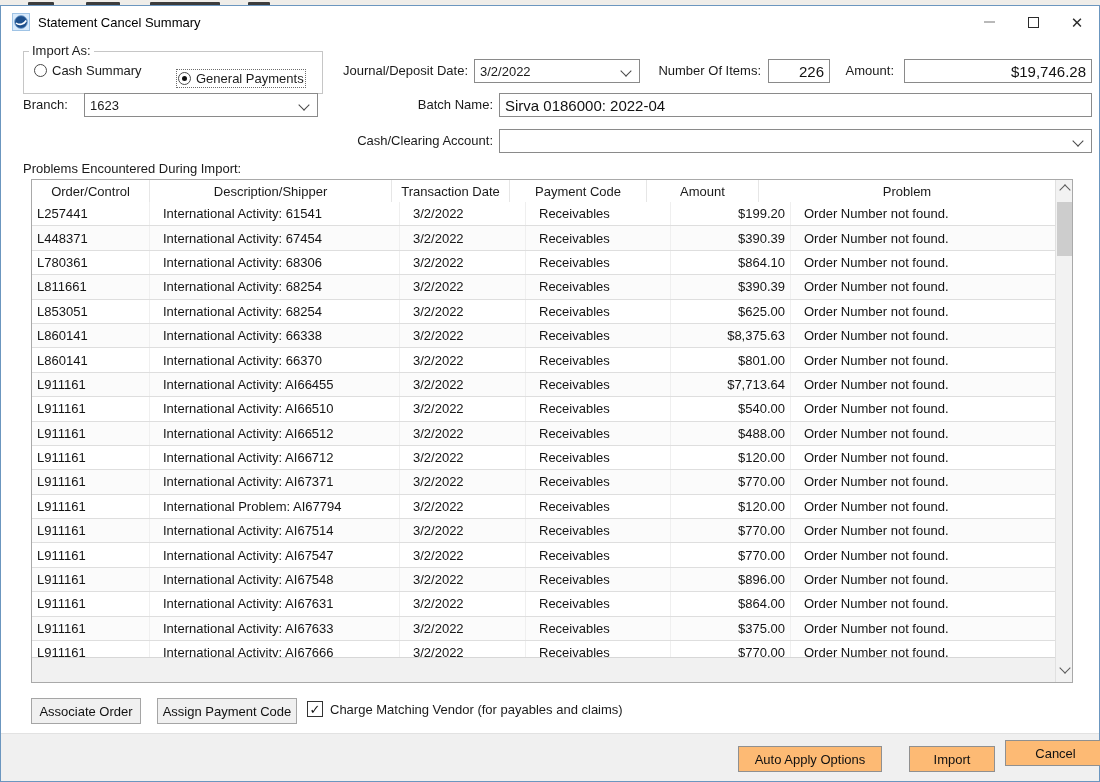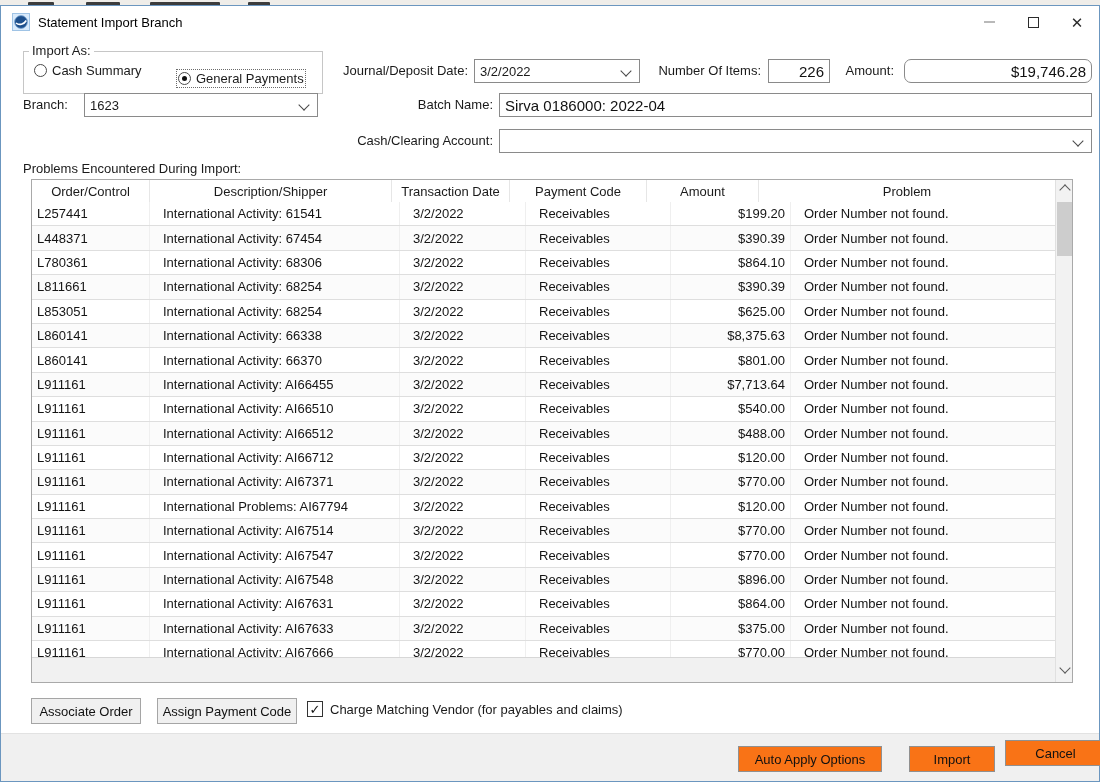--- a/index.html
+++ b/index.html
@@ -54,21 +54,21 @@
   .vthumb{position:absolute;left:1px;top:22px;width:15px;height:54px;background:#cdcdcd;}
   
   .hscroll{position:absolute;left:0;right:17px;bottom:0;height:25px;background:#f1f1f1;border-top:1px solid #d7d7d7;box-sizing:border-box;}
   
   .btn{position:absolute;height:26px;background:#f0f0f0;border:1px solid #a5a5a5;box-sizing:border-box;display:flex;align-items:center;justify-content:center;font-size:13px;color:#111;cursor:default;}
   .checkbox-row{position:absolute;left:306px;top:695px;display:flex;align-items:center;}
   .checkbox{width:16px;height:16px;border:1px solid #333;box-sizing:border-box;background:#fff;display:flex;align-items:center;justify-content:center;font-size:13px;line-height:1;color:#111;}
   .checkbox-row .cb-label{margin-left:7px;}
   
   .footer{position:absolute;left:0;right:0;bottom:0;height:47px;background:#f0f0f0;border-top:1px solid #e2e2e2;}
-  .footer .btn{background:#f97316;border:1px solid #909090;text-align:center;}
+  .footer .btn{background:#fdba74;border:1px solid #909090;text-align:center;}
   .section-label{position:absolute;left:22px;top:155px;}
 </style>
 </head>
 <body>
 
 <div class="screen">
 
   <div class="bg-strip">
     <i style="left:28px;width:26px;"></i>
       <i style="left:86px;width:34px;"></i>
@@ -79,21 +79,21 @@
   <div class="dialog">
 
     <div class="titlebar">
       <span class="app-icon">
         <svg width="14" height="14" viewBox="0 0 14 14">
           <circle cx="7" cy="7" r="6.4" fill="#1d4f8c"></circle>
           <path d="M2 8 C5 10.5, 10 9.5, 12.3 5.5" stroke="#ffffff" stroke-width="1.6" fill="none"></path>
           <circle cx="7" cy="7" r="6.4" fill="none" stroke="#7aa6d4" stroke-width="0.8"></circle>
         </svg>
       </span>
-      <span class="title-text">Statement Import Branch</span>
+      <span class="title-text">Statement Cancel Summary</span>
       <div class="win-controls">
         <div class="win-btn">
             <span class="min-glyph"></span>
           </div>
         <div class="win-btn">
             <span class="max-glyph"></span>
           </div>
         <div class="win-btn">
             <span class="close-glyph">✕</span>
           </div>
@@ -117,21 +117,21 @@
     <span class="flabel" style="left:340px;top:57px;width:127px;text-align:right;">Journal/Deposit Date:</span>
     <div class="combo" style="left:473px;top:53px;width:166px;">
       <span class="val">3/2/2022</span>
       <span class="chev"></span>
     </div>
 
     <span class="flabel" style="left:648px;top:57px;width:112px;text-align:right;">Number Of Items:</span>
     <input class="tfield right" style="left: 767px; top: 53px; width: 62px;" value="226">
 
     <span class="flabel" style="left:836px;top:57px;width:57px;text-align:right;">Amount:</span>
-    <input class="tfield right" style="left: 903px; top: 53px; width: 188px; border-radius: 7px;" value="$19,746.28">
+    <input class="tfield right" style="left: 903px; top: 53px; width: 188px;" value="$19,746.28">
 
     <span class="flabel" style="left:22px;top:91px;">Branch:</span>
     <div class="combo" style="left:83px;top:87px;width:234px;">
       <span class="val">1623</span>
       <span class="chev"></span>
     </div>
 
     <span class="flabel" style="left:390px;top:91px;width:102px;text-align:right;">Batch Name:</span>
     <input class="tfield" style="left: 498px; top: 87px; width: 593px;" value="Sirva 0186000: 2022-04">
 
@@ -245,21 +245,21 @@
           <div class="trow">
             <div class="cell c0">L911161</div>
             <div class="cell c1">International Activity: AI67371</div>
             <div class="cell c2">3/2/2022</div>
             <div class="cell c3">Receivables</div>
             <div class="cell c4">$770.00</div>
             <div class="cell c5" style="border-right: none;">Order Number not found.</div>
           </div>
           <div class="trow">
             <div class="cell c0">L911161</div>
-            <div class="cell c1">International Problems: AI67794</div>
+            <div class="cell c1">International Problem: AI67794</div>
             <div class="cell c2">3/2/2022</div>
             <div class="cell c3">Receivables</div>
             <div class="cell c4">$120.00</div>
             <div class="cell c5" style="border-right: none;">Order Number not found.</div>
           </div>
           <div class="trow">
             <div class="cell c0">L911161</div>
             <div class="cell c1">International Activity: AI67514</div>
             <div class="cell c2">3/2/2022</div>
             <div class="cell c3">Receivables</div>

